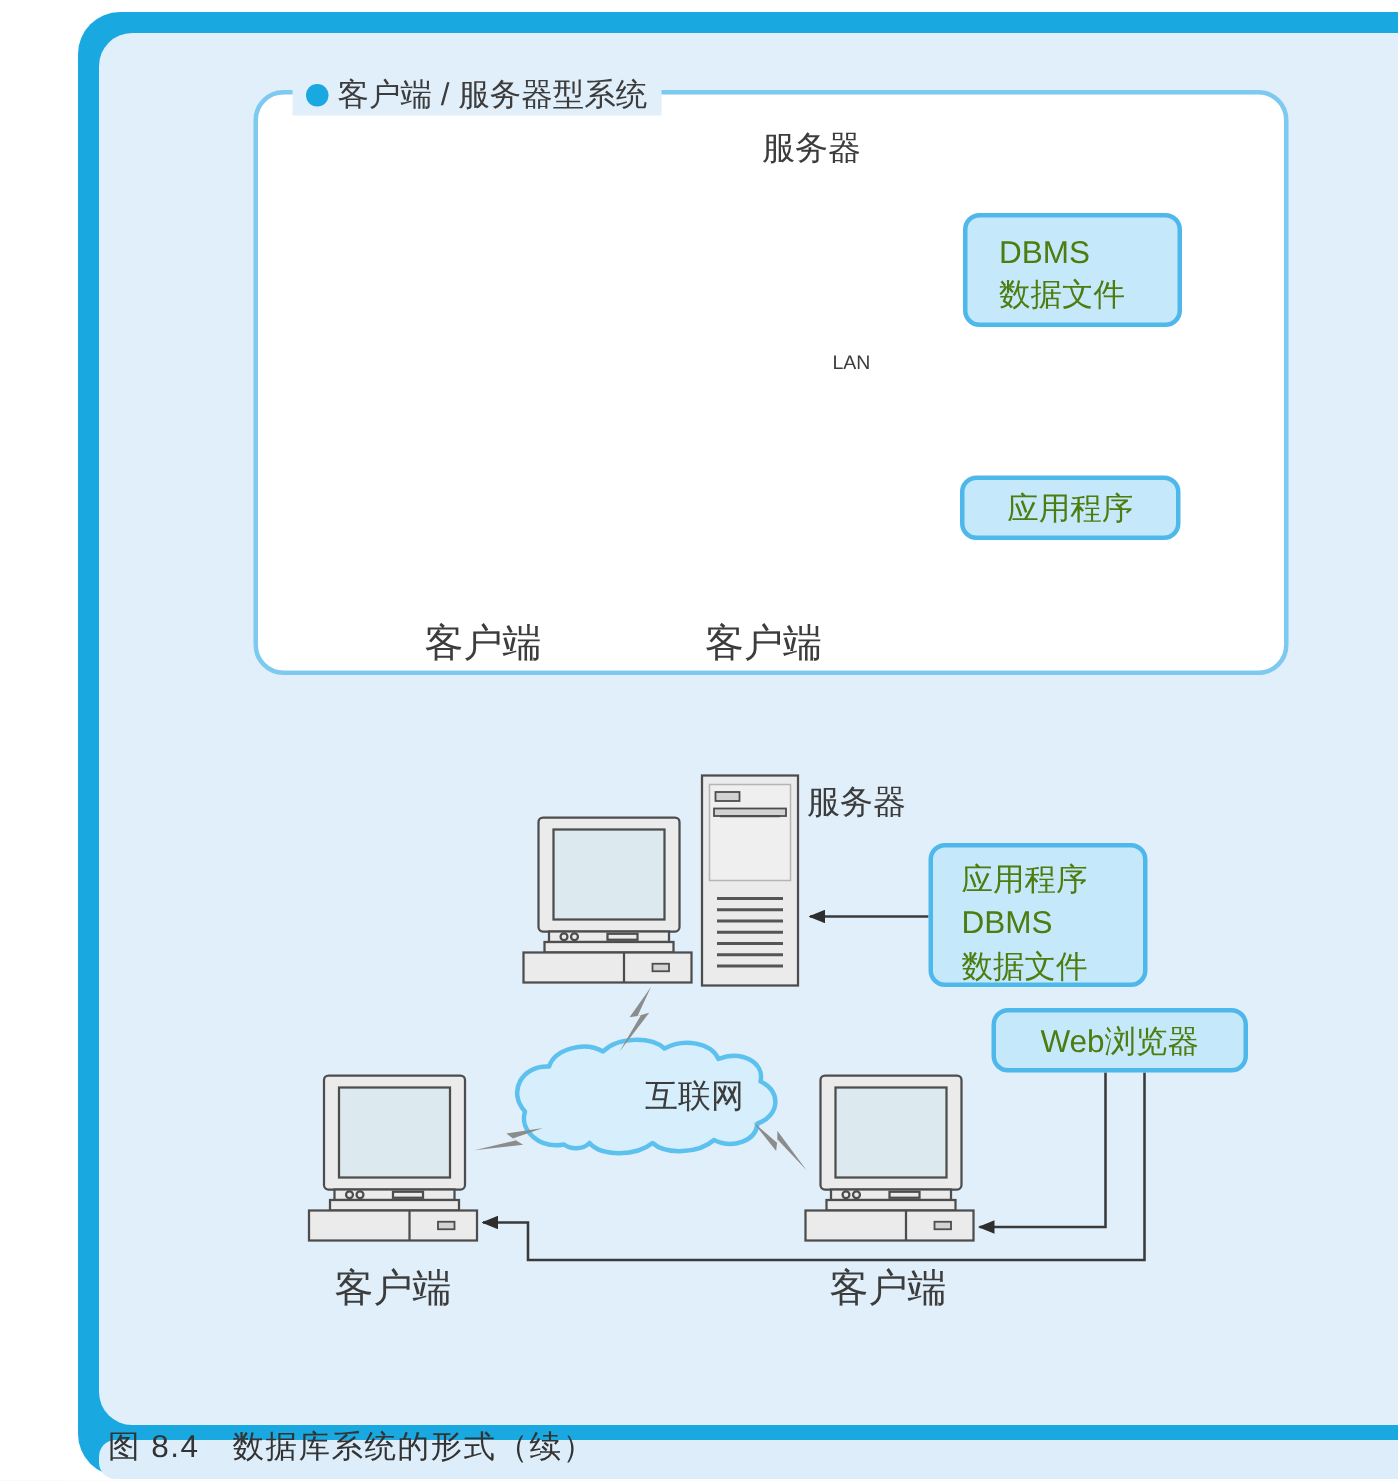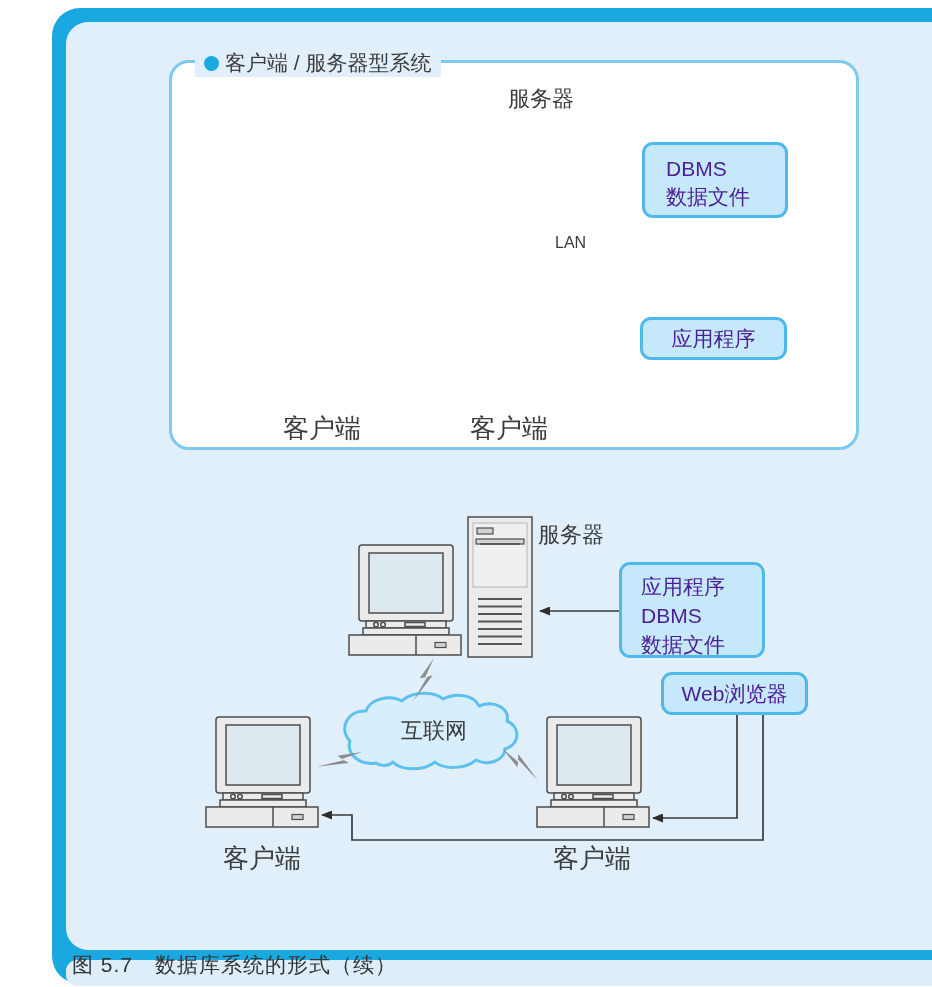--- a/index.html
+++ b/index.html
@@ -11,21 +11,21 @@
   .caption-text{position:absolute;left:28px;top:951px;height:28px;line-height:28px;font-size:21px;color:#333;letter-spacing:1px;}
   .panel{position:absolute;width:690px;height:390px;background:#ffffff;border:3px solid #7ec9f0;border-radius:20px;box-sizing:border-box;}
   .panel1{left:125px;top:60px;}
   .panel2{left:125px;top:490px;}
   .panel-title{position:absolute;left:23px;top:-14px;height:28px;display:flex;align-items:center;gap:6px;
                background:#e0effa;padding:0 9px;font-size:21px;white-space:nowrap;}
   .bullet{width:15px;height:15px;border-radius:50%;background:#19a8e0;flex:0 0 auto;}
   .lbl{position:absolute;font-size:26px;white-space:nowrap;}
   .lbl-c{text-align:center;}
   .note-box{position:absolute;background:#c5e9fb;border:3px solid #4fb8ea;border-radius:11px;box-sizing:border-box;
-            font-size:21px;color:#4c1d95;}
+            font-size:21px;color:#4d7c0f;}
   .note-center{display:flex;align-items:center;justify-content:center;}
   svg.art{position:absolute;left:0;top:0;pointer-events:none;}
   .cpu{fill:#ebebeb;stroke:#4d4d4d;stroke-width:1.5;}
   .scr{fill:#dce9ef;stroke:#4d4d4d;stroke-width:1.5;}
   .slot{fill:#d2d2d2;stroke:#4d4d4d;stroke-width:1.2;}
   .ln{stroke:#4d4d4d;stroke-width:1.5;fill:none;}
   .vent{stroke:#555;stroke-width:2;}
   .wire{stroke:#3a3a3a;stroke-width:1.7;fill:none;}
   .wire2{stroke:#3a3a3a;stroke-width:2.2;fill:none;}
   .cloud{fill:#d7effc;stroke:#5cc1ee;stroke-width:3;stroke-linejoin:round;}
@@ -113,38 +113,38 @@
     <use href="#boltshape" transform="translate(458,748) rotate(-60)"></use>
   </svg>
 
   <div class="panel panel1">
     <div class="panel-title">
       <span class="bullet"></span>
       <span>客户端 / 服务器型系统</span>
     </div>
   </div>
   <div class="lbl" style="left:464px;top:84px;font-size:22px;">服务器</div>
-  <div class="lbl" style="left:511px;top:234px;font-size:16px;">LAN</div>
+  <div class="lbl" style="left:511px;top:234px;font-size:13px;">LAN</div>
   <div class="note-box" style="left:598px;top:142px;width:146px;height:76px;padding:10px 0 0 21px;line-height:28px;">
     <div>DBMS</div>
     <div>数据文件</div>
   </div>
   <div class="note-box note-center" style="left:596px;top:317px;width:147px;height:43px;">
     <span>应用程序</span>
   </div>
   <div class="lbl lbl-c" style="left:238px;top:411px;width:80px;">客户端</div>
   <div class="lbl lbl-c" style="left:425px;top:411px;width:80px;">客户端</div>
 
   <div class="lbl" style="left:494px;top:520px;font-size:22px;">服务器</div>
   <div class="note-box" style="left:575px;top:562px;width:146px;height:96px;padding:7px 0 0 19px;line-height:29px;">
     <div>应用程序</div>
     <div>DBMS</div>
     <div>数据文件</div>
   </div>
-  <div class="note-box note-center" style="left:617px;top:672px;width:147px;height:43px;">
+  <div class="note-box note-center" style="left:617px;top:672px;width:171px;height:43px;">
     <span>Web浏览器</span>
   </div>
-  <div class="lbl lbl-c" style="left:328px;top:716px;width:124px;font-size:22px;">互联网</div>
+  <div class="lbl lbl-c" style="left:328px;top:716px;width:124px;font-size:22px;text-align:right;">互联网</div>
   <div class="lbl lbl-c" style="left:178px;top:841px;width:80px;">客户端</div>
   <div class="lbl lbl-c" style="left:508px;top:841px;width:80px;">客户端</div>
 
-  <div class="caption-text">图 5.7　数据库系统的形式（续）</div>
+  <div class="caption-text">图 8.4　数据库系统的形式（续）</div>
 </div>
 
 </body></html>

